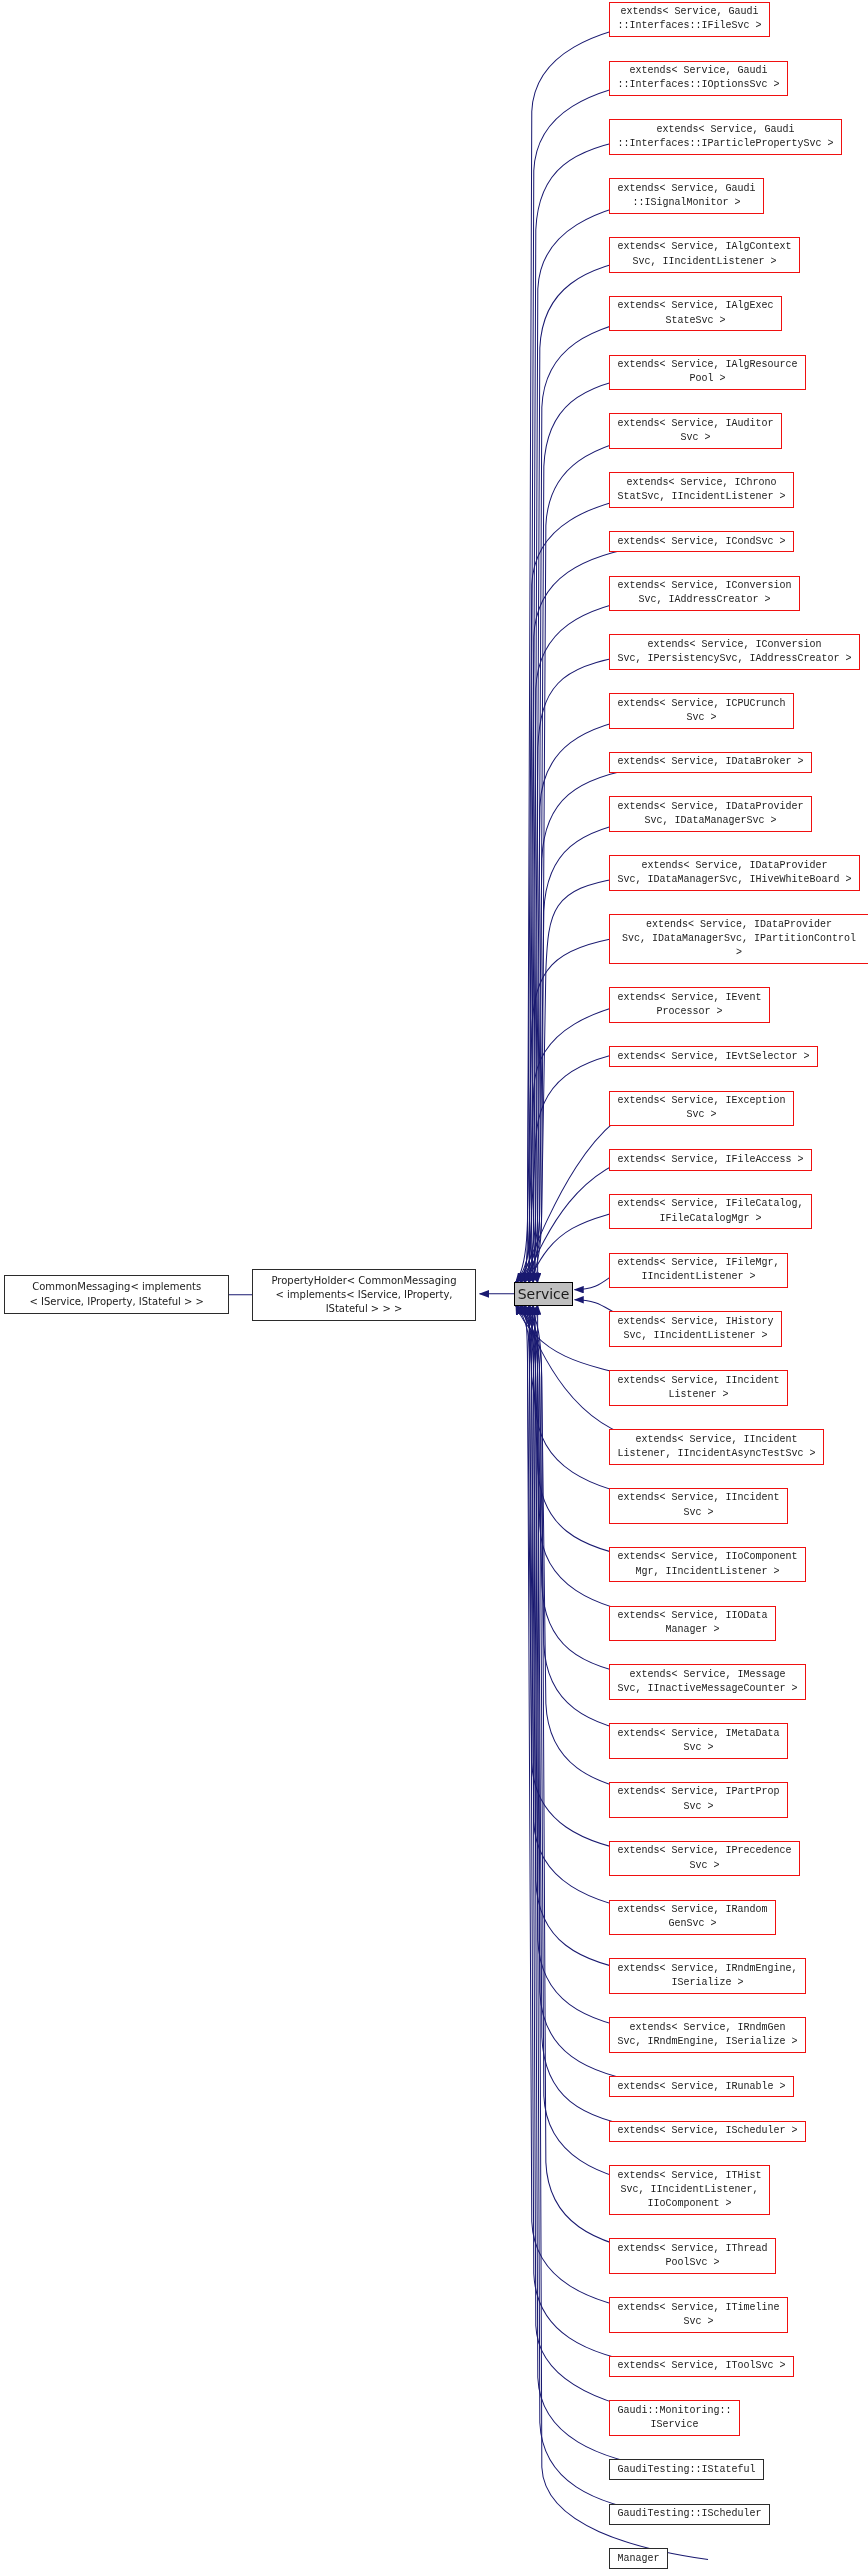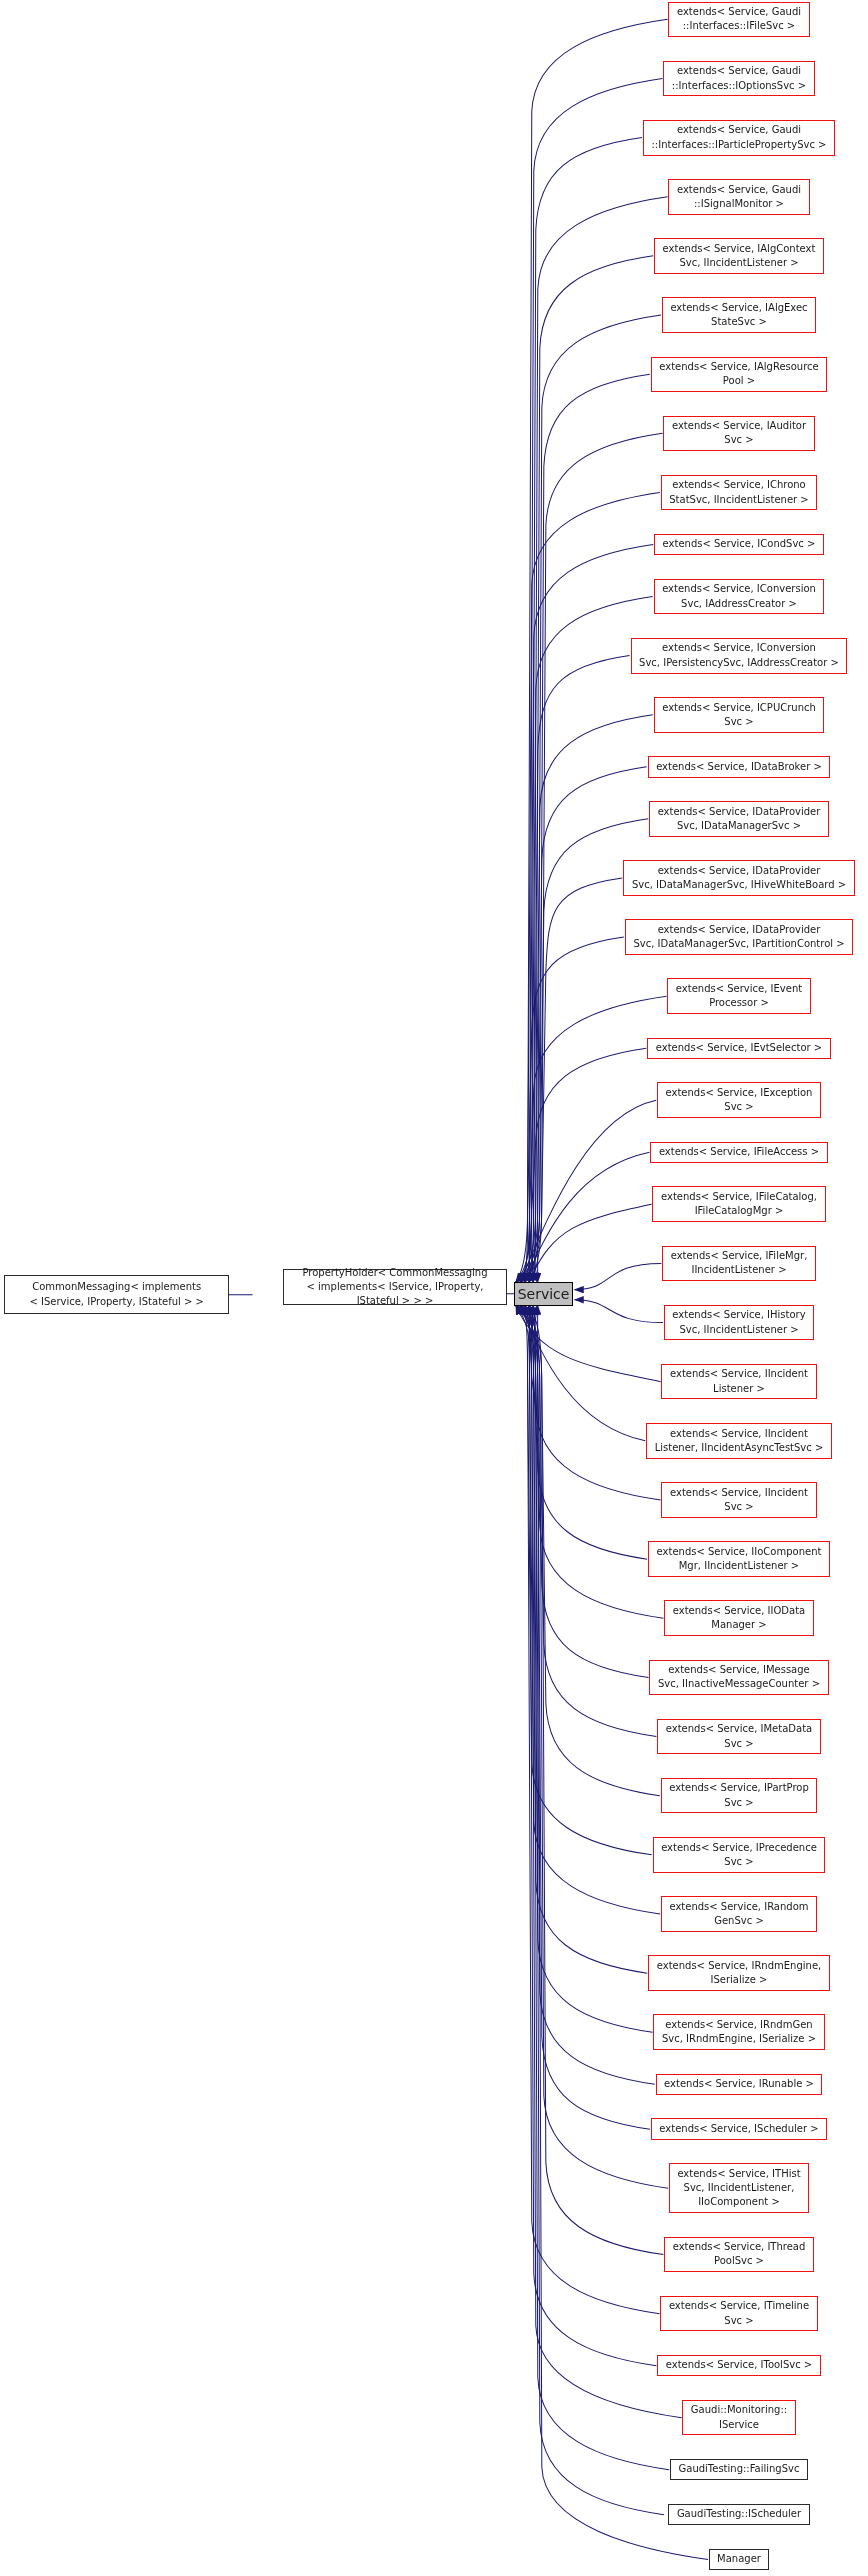--- a/index.html
+++ b/index.html
@@ -23,22 +23,22 @@
     display:flex;align-items:center;justify-content:center;
   }
   .static-node{position:absolute;}
   #service-node{
     background:#bfbfbf;
     border:1.2px solid #000000;
     font-size:14px;
   }
   #derived-column{
     position:absolute;left:609px;top:0;width:260px;height:2576px;
-    display:flex;flex-direction:column;justify-content:space-between;align-items:center;
-    padding:1.7px 0 5.9px 0;box-sizing:border-box;
+    display:flex;flex-direction:column;justify-content:space-between;align-items:flex-start;
+    padding:1.7px 0 5.9px 0;box-sizing:border-box;font-family:Liberation Mono, monospace;
   }
   .dbox{
     background:#ffffff;
     border:1.2px solid #f01010;
     padding:2.5px 7.5px;
     text-align:center;
     white-space:pre-line;
     line-height:14.3px;
     box-sizing:border-box;
   }
@@ -103,21 +103,21 @@
         <path class="edge" d="M 791.8125 2998.875 C 706.8125 2986.875, 646.6 2958.875, 643.6 2888.875 L 638.6 1642 Q 638.6 1577 625.4 1557" marker-end="url(#arrow)"></path>
         <path class="edge" d="M 844.21875 3052.40625 C 759.21875 3040.40625, 649 3012.40625, 646 2942.40625 L 641 1642 Q 641 1577 630.6 1557" marker-end="url(#arrow)"></path>
         <path class="edge" d="M 613 1543 L 572 1543" marker-end="url(#arrow)"></path>
         <path class="edge" d="M 301 1544 L 257 1544" marker-end="url(#arrow)"></path>
       </g>
   </svg>
 
   <div class="node static-node" id="common-messaging-node" style="left:4.2px;top:1275px;width:225px;height:39px;">CommonMessaging&lt; implements
 &lt; IService, IProperty, IStateful &gt; &gt;</div>
 
-  <div class="node static-node" id="property-holder-node" style="left:252px;top:1269px;width:224px;height:36px;margin-left:31px;">PropertyHolder&lt; CommonMessaging
+  <div class="node static-node" id="property-holder-node" style="left:252px;top:1269px;width:224px;height:52px;">PropertyHolder&lt; CommonMessaging
 &lt; implements&lt; IService, IProperty,
 IStateful &gt; &gt; &gt;</div>
 
   <div class="node static-node" id="service-node" style="left:514px;top:1282px;width:59px;height:23.5px;">Service</div>
 
   <div id="derived-column">
       <div class="dbox">extends&lt; Service, Gaudi
 ::Interfaces::IFileSvc &gt;</div>
       <div class="dbox">extends&lt; Service, Gaudi
 ::Interfaces::IOptionsSvc &gt;</div>
@@ -190,19 +190,19 @@
       <div class="dbox">extends&lt; Service, ITHist
 Svc, IIncidentListener,
 IIoComponent &gt;</div>
       <div class="dbox">extends&lt; Service, IThread
 PoolSvc &gt;</div>
       <div class="dbox">extends&lt; Service, ITimeline
 Svc &gt;</div>
       <div class="dbox">extends&lt; Service, IToolSvc &gt;</div>
       <div class="dbox">Gaudi::Monitoring::
 IService</div>
-      <div class="dbox plain">GaudiTesting::FailingSvc</div>
+      <div class="dbox plain">GaudiTesting::IStateful</div>
       <div class="dbox plain">GaudiTesting::IScheduler</div>
       <div class="dbox plain">Manager</div>
     </div>
 
 </div>
 
 
 </body></html>

